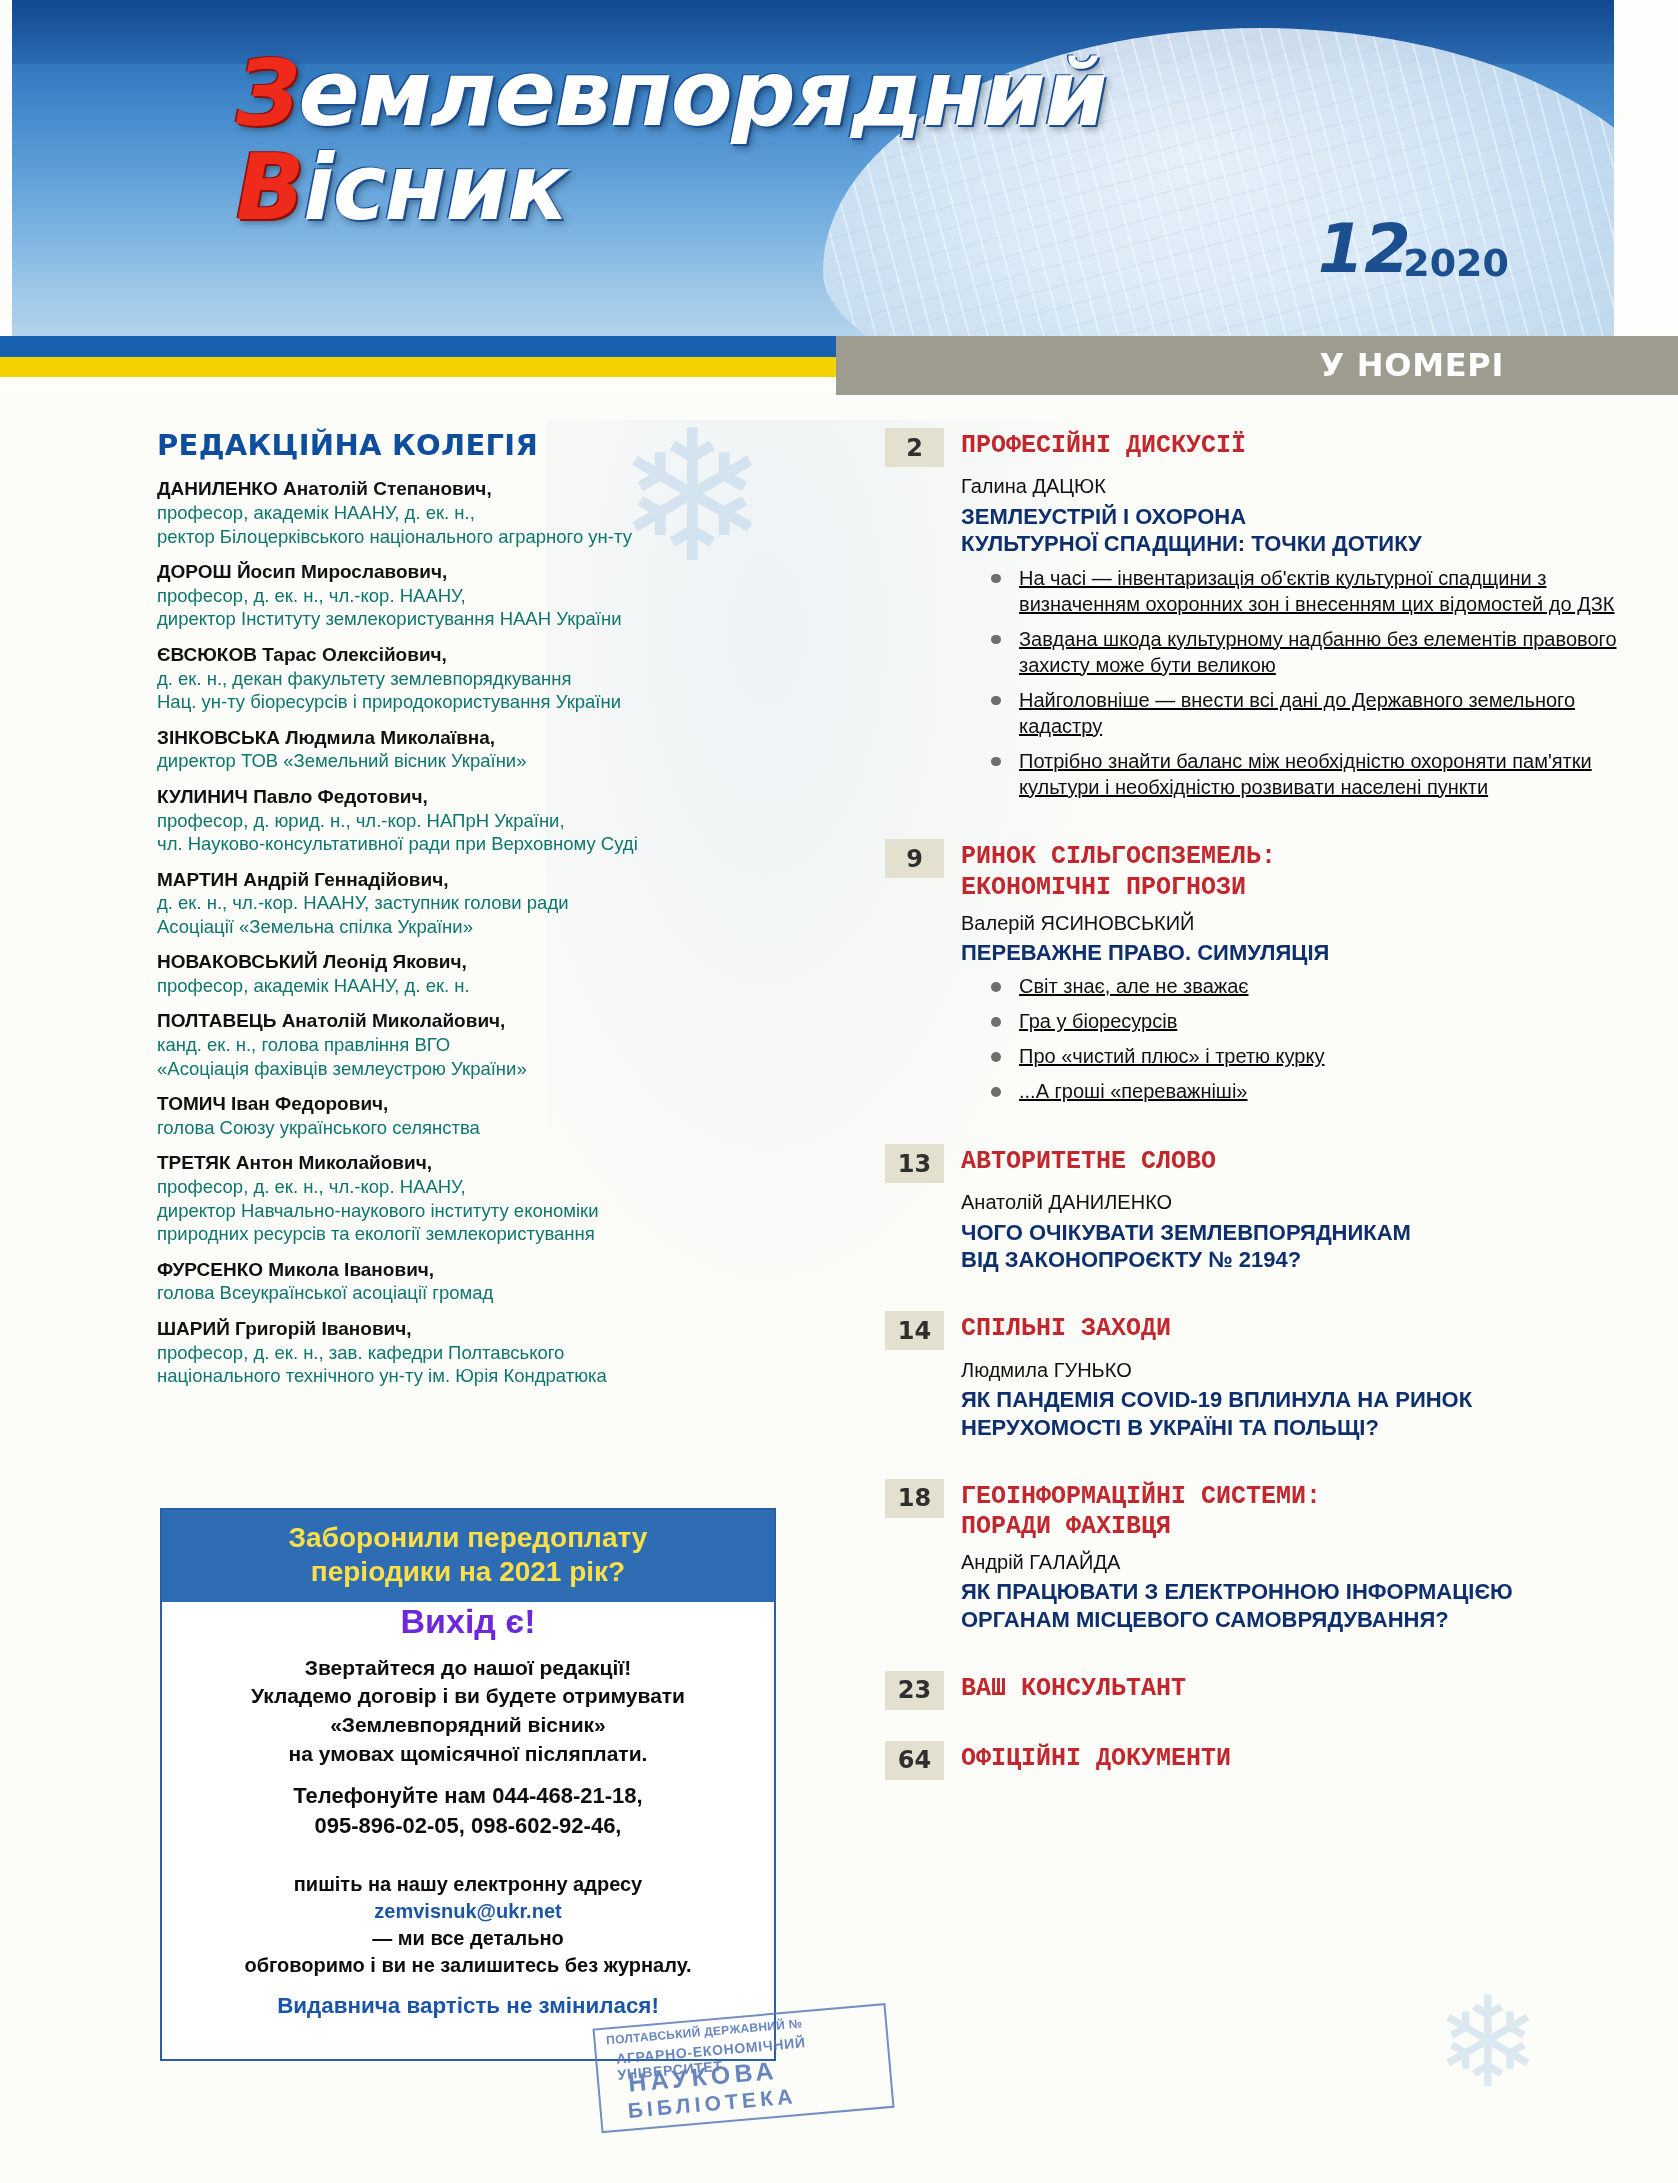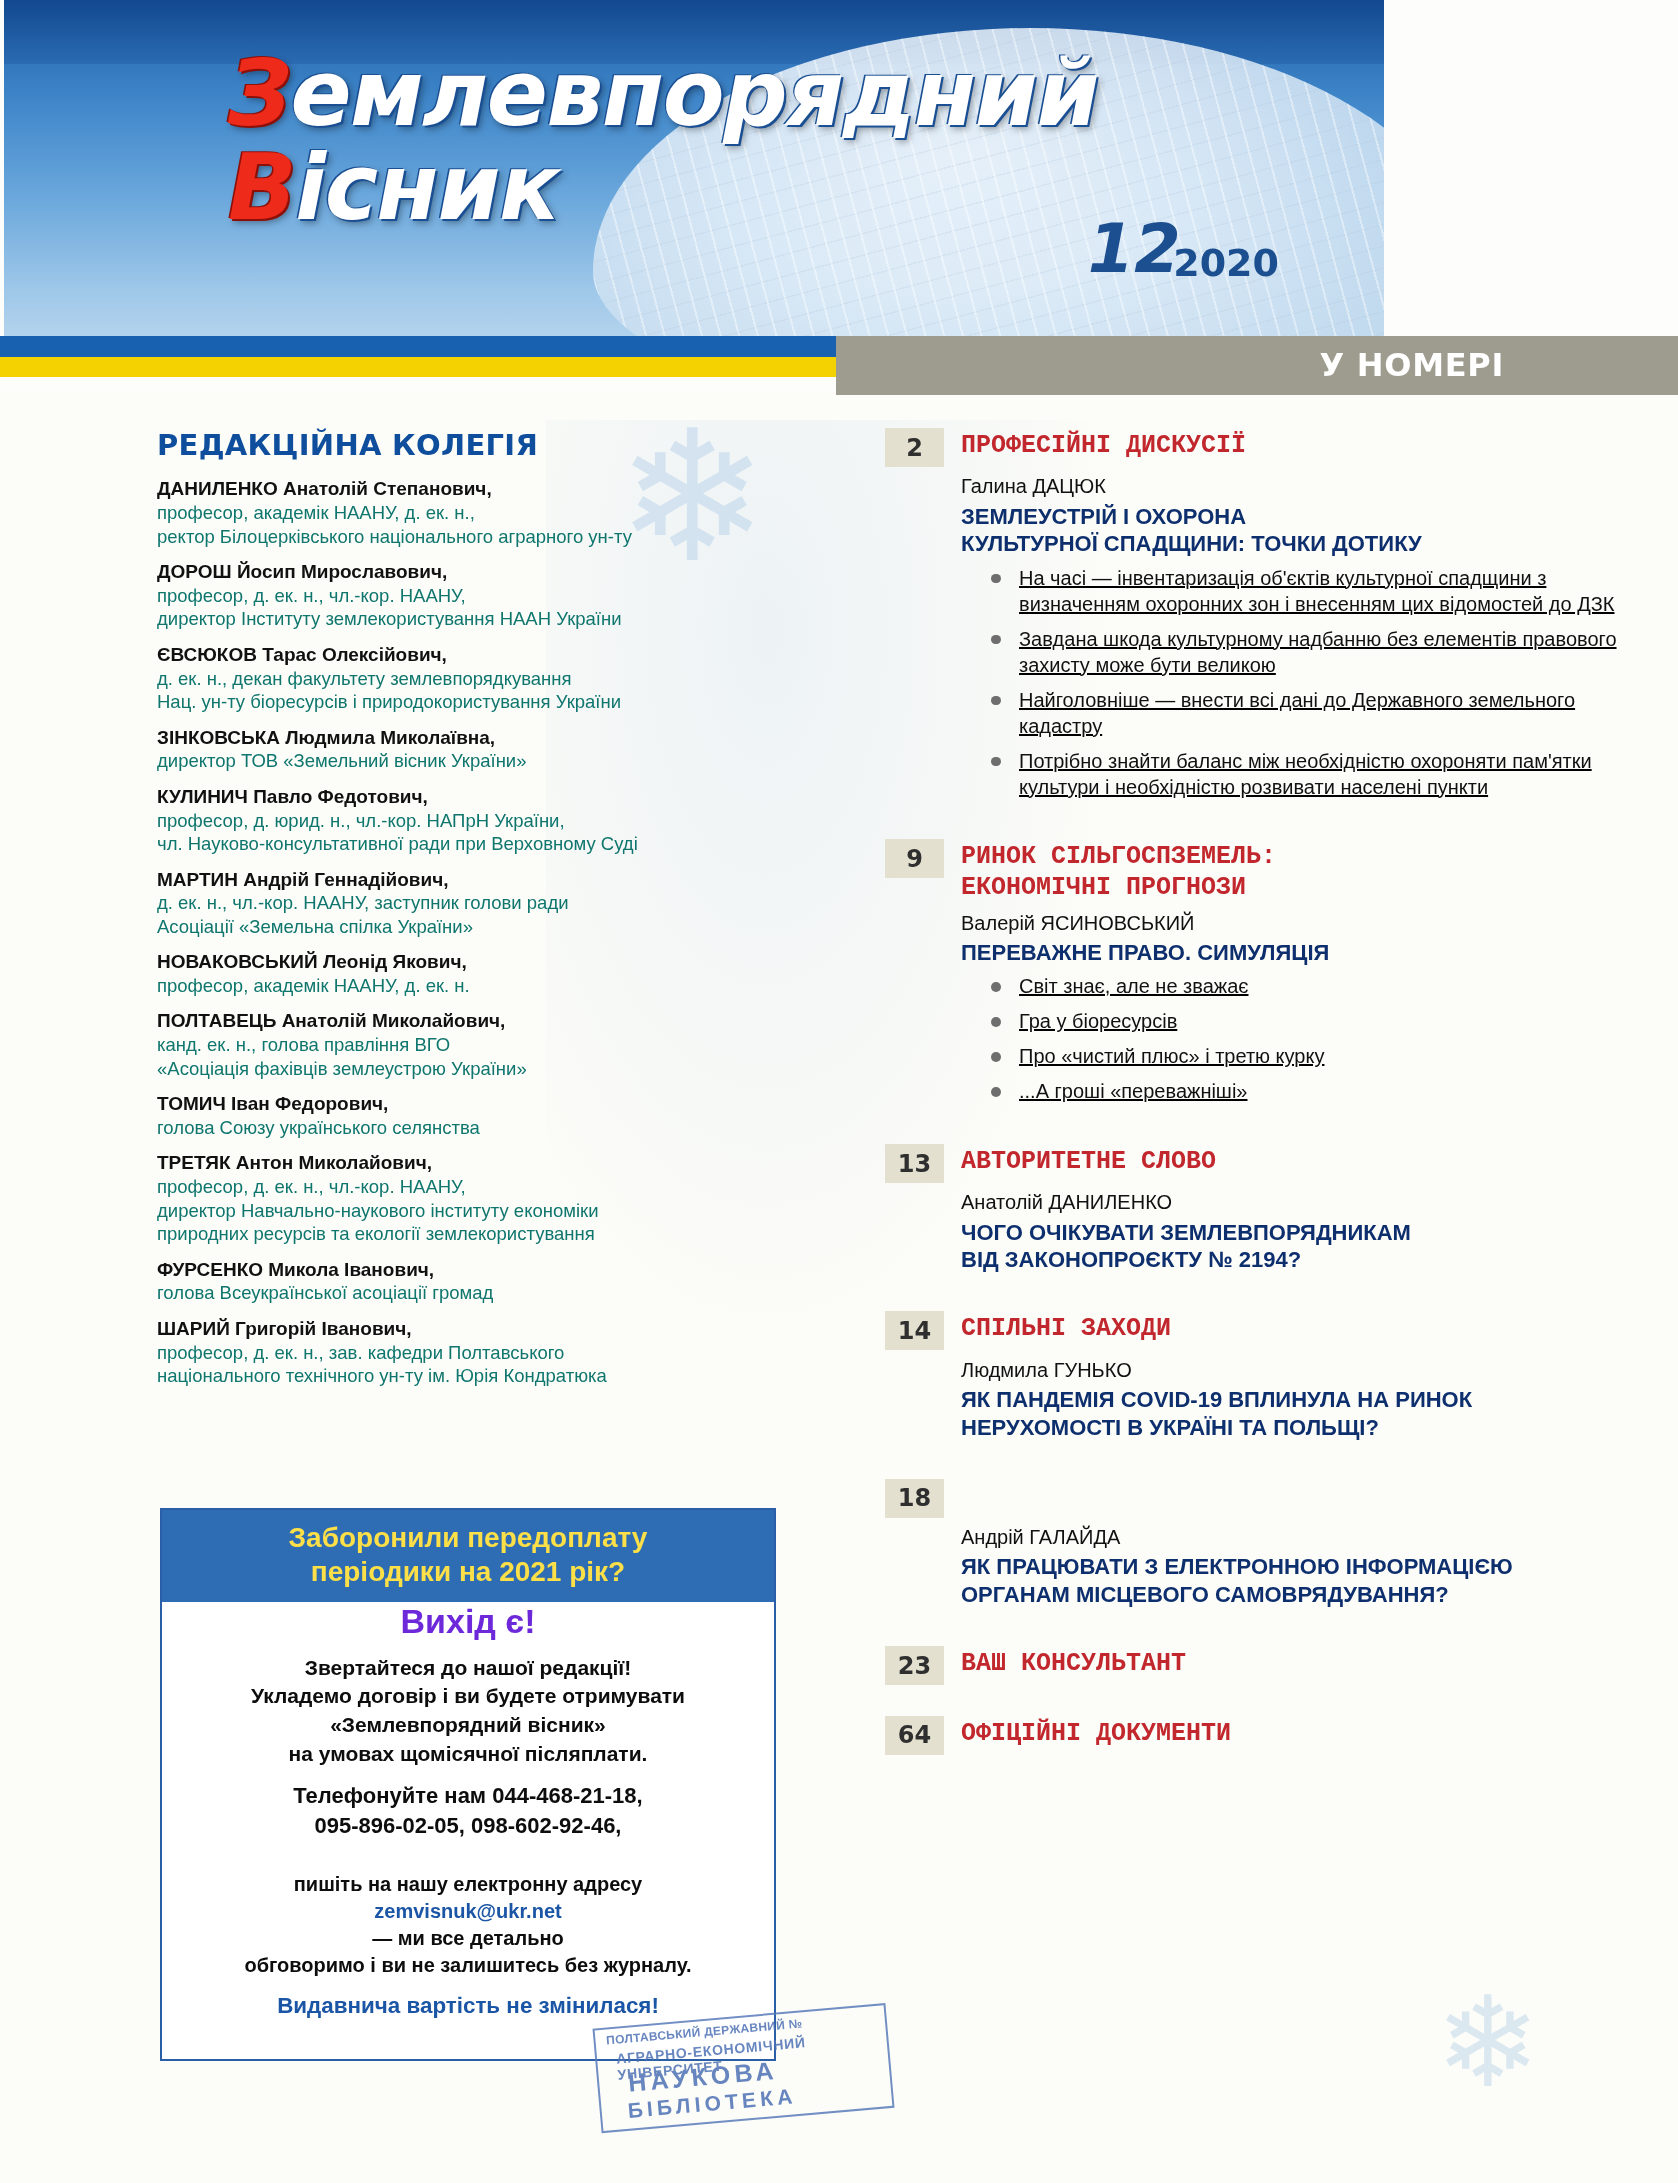--- a/index.html
+++ b/index.html
@@ -12,22 +12,22 @@
     height: 2183px;
     font-family: "Liberation Sans", sans-serif;
     position: relative;
     overflow: hidden;
     background: #fdfdfb;
   }
 
   
   .masthead {
     position: absolute;
-    left: 4px; top: 0;
-    width: 1380px;
+    left: 12px; top: 0;
+    width: 1602px;
     height: 357px;
     background: linear-gradient(180deg, #1f5fa8 0%, #3f86c9 28%, #6aa7dc 55%, #9cc6e8 80%, #bcd9ef 100%);
     overflow: hidden;
   }
   .masthead-top-band {
     position: absolute;
     left: 0; top: 0;
     width: 100%;
     height: 64px;
     background: linear-gradient(180deg, #12488f 0%, #2a6bb2 100%);
@@ -539,20 +539,22 @@
         <div class="section-title" style="white-space: pre-line;">СПІЛЬНІ ЗАХОДИ</div>
       </div>
       <div class="author">Людмила ГУНЬКО</div>
       <div class="art-title" style="white-space: pre-line;">ЯК ПАНДЕМІЯ COVID-19 ВПЛИНУЛА НА РИНОК
 НЕРУХОМОСТІ В УКРАЇНІ ТА ПОЛЬЩІ?</div>
       <div class="gap-lg"></div>
     </div>
     <div class="toc-entry">
       <div class="toc-head">
         <div class="page-num">18</div>
+        <div class="section-title" style="white-space: pre-line;">ГЕОІНФОРМАЦІЙНІ СИСТЕМИ:
+ПОРАДИ ФАХІВЦЯ</div>
       </div>
       <div class="author">Андрій ГАЛАЙДА</div>
       <div class="art-title" style="white-space: pre-line;">ЯК ПРАЦЮВАТИ З ЕЛЕКТРОННОЮ ІНФОРМАЦІЄЮ
 ОРГАНАМ МІСЦЕВОГО САМОВРЯДУВАННЯ?</div>
       <div class="gap-lg"></div>
     </div>
     <div class="toc-entry">
       <div class="toc-head">
         <div class="page-num">23</div>
         <div class="section-title" style="white-space: pre-line;">ВАШ КОНСУЛЬТАНТ</div>

